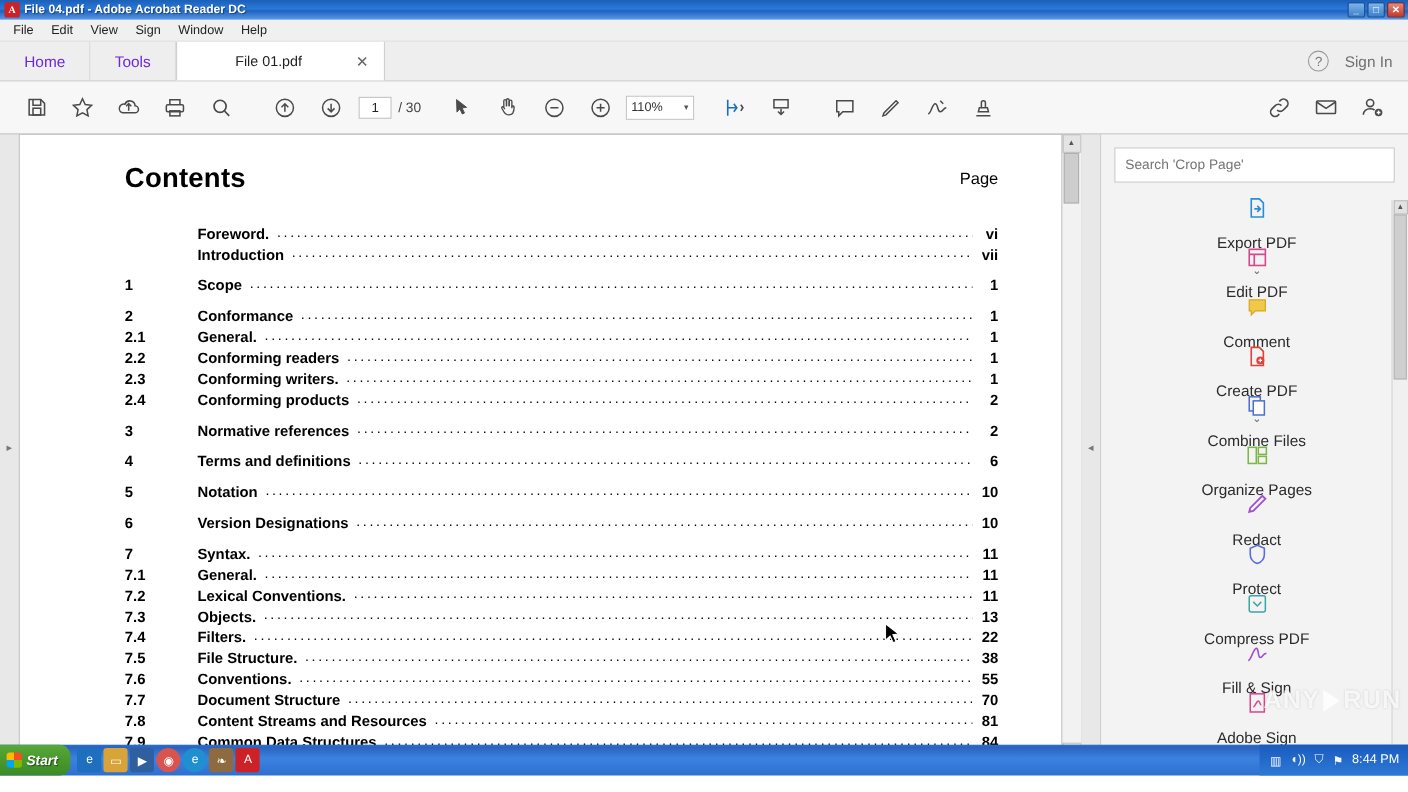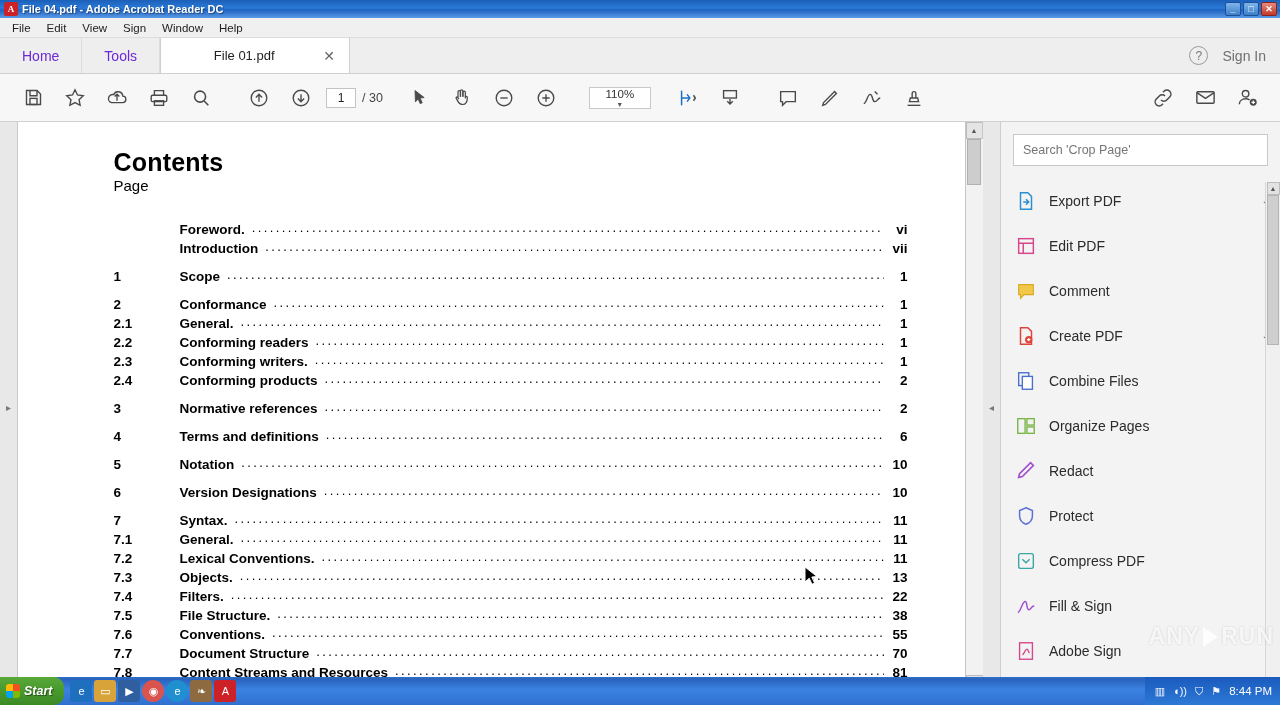--- a/index.html
+++ b/index.html
@@ -113,21 +113,21 @@
     width: 30px; height: 20px;
     border: 1px solid #c3c3c3; background: #fff;
     text-align: center; font-size: 12px;
     font-family: "Liberation Sans", sans-serif;
     color: #222;
   }
   .pagebox .total { margin-left: 6px; color: #444; }
   .zoombox {
     display: flex; align-items: center; justify-content: space-between;
     width: 62px; height: 22px; border: 1px solid #c8c8c8; background: #fff;
-    font-size: 11.5px; color: #333; padding: 0 4px; margin-left: 22px; flex-direction: column;
+    font-size: 11.5px; color: #333; padding: 0 4px; margin-left: 2px;
   }
   .zoombox .caret { font-size: 8px; color: #555; }
   .toolbar .right-group { margin-left: auto; display: flex; align-items: center; }
 
   
   .main {
     position: absolute; top: 122px; left: 0; right: 0; bottom: 28px;
     display: flex;
     background: #8b8b8b;
   }
@@ -139,21 +139,21 @@
   }
   .docarea {
     flex: 1; position: relative; background: #8d8d8d; overflow: hidden;
     display: flex; justify-content: center;
   }
   .page {
     width: 952px; background: #fff; position: relative;
     box-shadow: 0 0 3px rgba(0,0,0,.4);
     padding: 26px 60px 0 98px;
   }
-  .page-head { display: flex; align-items: flex-start; justify-content: space-between; flex-direction: column; }
+  .page-head { display: flex; align-items: center; justify-content: space-between; }
   .page-head h1 {
     font-family: "Liberation Sans", sans-serif;
     font-size: 25px; margin: 0; font-weight: bold; color: #000; letter-spacing: .2px;
   }
   .page-head .pagelabel { font-size: 15px; color: #000000; }
   .toc { margin-top: 26px; font-size: 13.5px; color: #000; }
   .toc-row {
     display: flex; align-items: baseline;
     line-height: 19px;
     white-space: nowrap;
@@ -203,21 +203,21 @@
   .searchwrap input {
     width: 100%; height: 32px;
     border: 1px solid #c9c9c9; background: #fff;
     font-size: 12.5px; color: #333; padding: 0 9px;
     font-family: "Liberation Sans", sans-serif;
   }
   .toolslist { flex: 1; overflow: hidden; padding-top: 4px; }
   .toolrow {
     height: 45px; display: flex; align-items: center;
     padding: 0 10px 0 14px; gap: 12px;
-    font-size: 14px; color: #2b2b2b;
+    font-size: 14px; color: #2b2b2b; flex-direction: column;
   }
   .toolrow .ticon { width: 22px; height: 22px; flex: 0 0 22px; display:flex; align-items:center; justify-content:center; }
   .toolrow .tlabel { flex: 1; }
   .toolrow .chev { color: #666; font-size: 10px; }
   .panelscroll {
     position: absolute; right: 0; top: 60px; bottom: 0; width: 15px;
     background: #f0f0f0; border-left: 1px solid #d6d6d6;
     display: flex; flex-direction: column; align-items: center;
   }
   .panelscroll .pt { width: 13px; height: 13px; background: #e2e2e2; border: 1px solid #bdbdbd; font-size: 7px; color:#555; display:flex;align-items:center;justify-content:center;}

